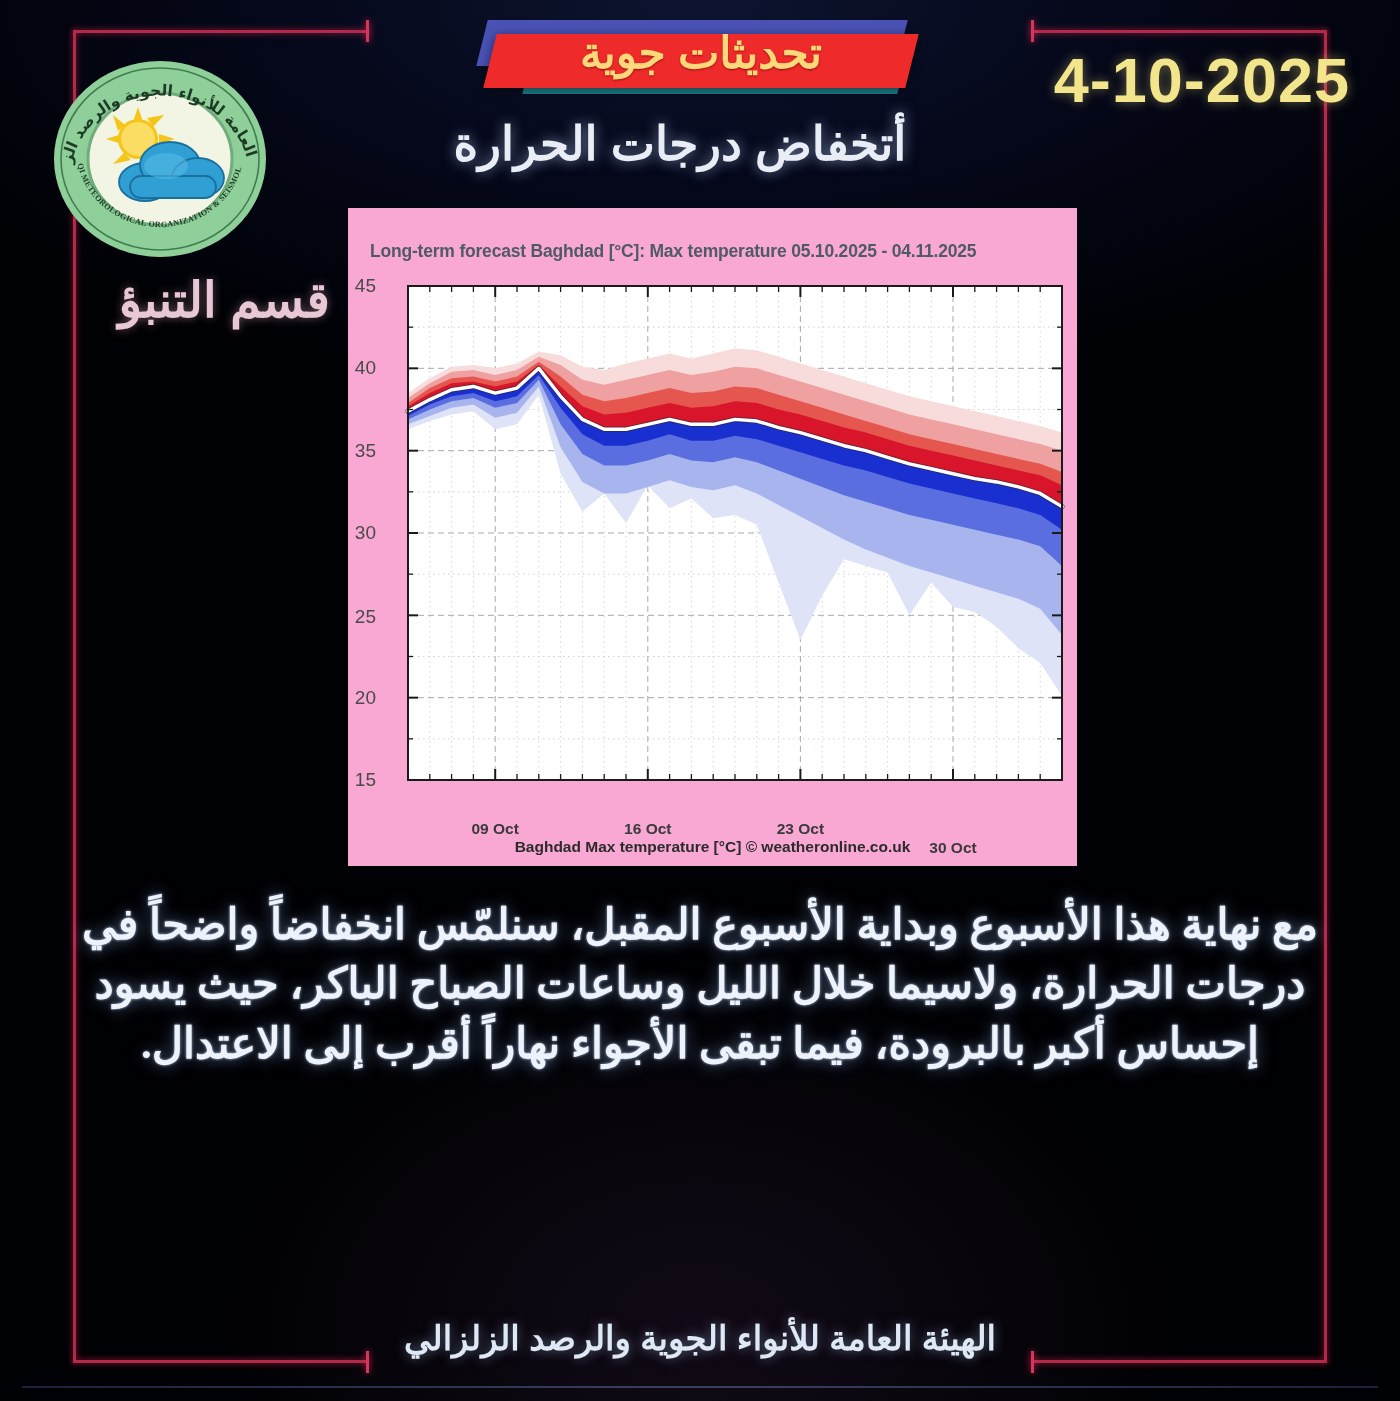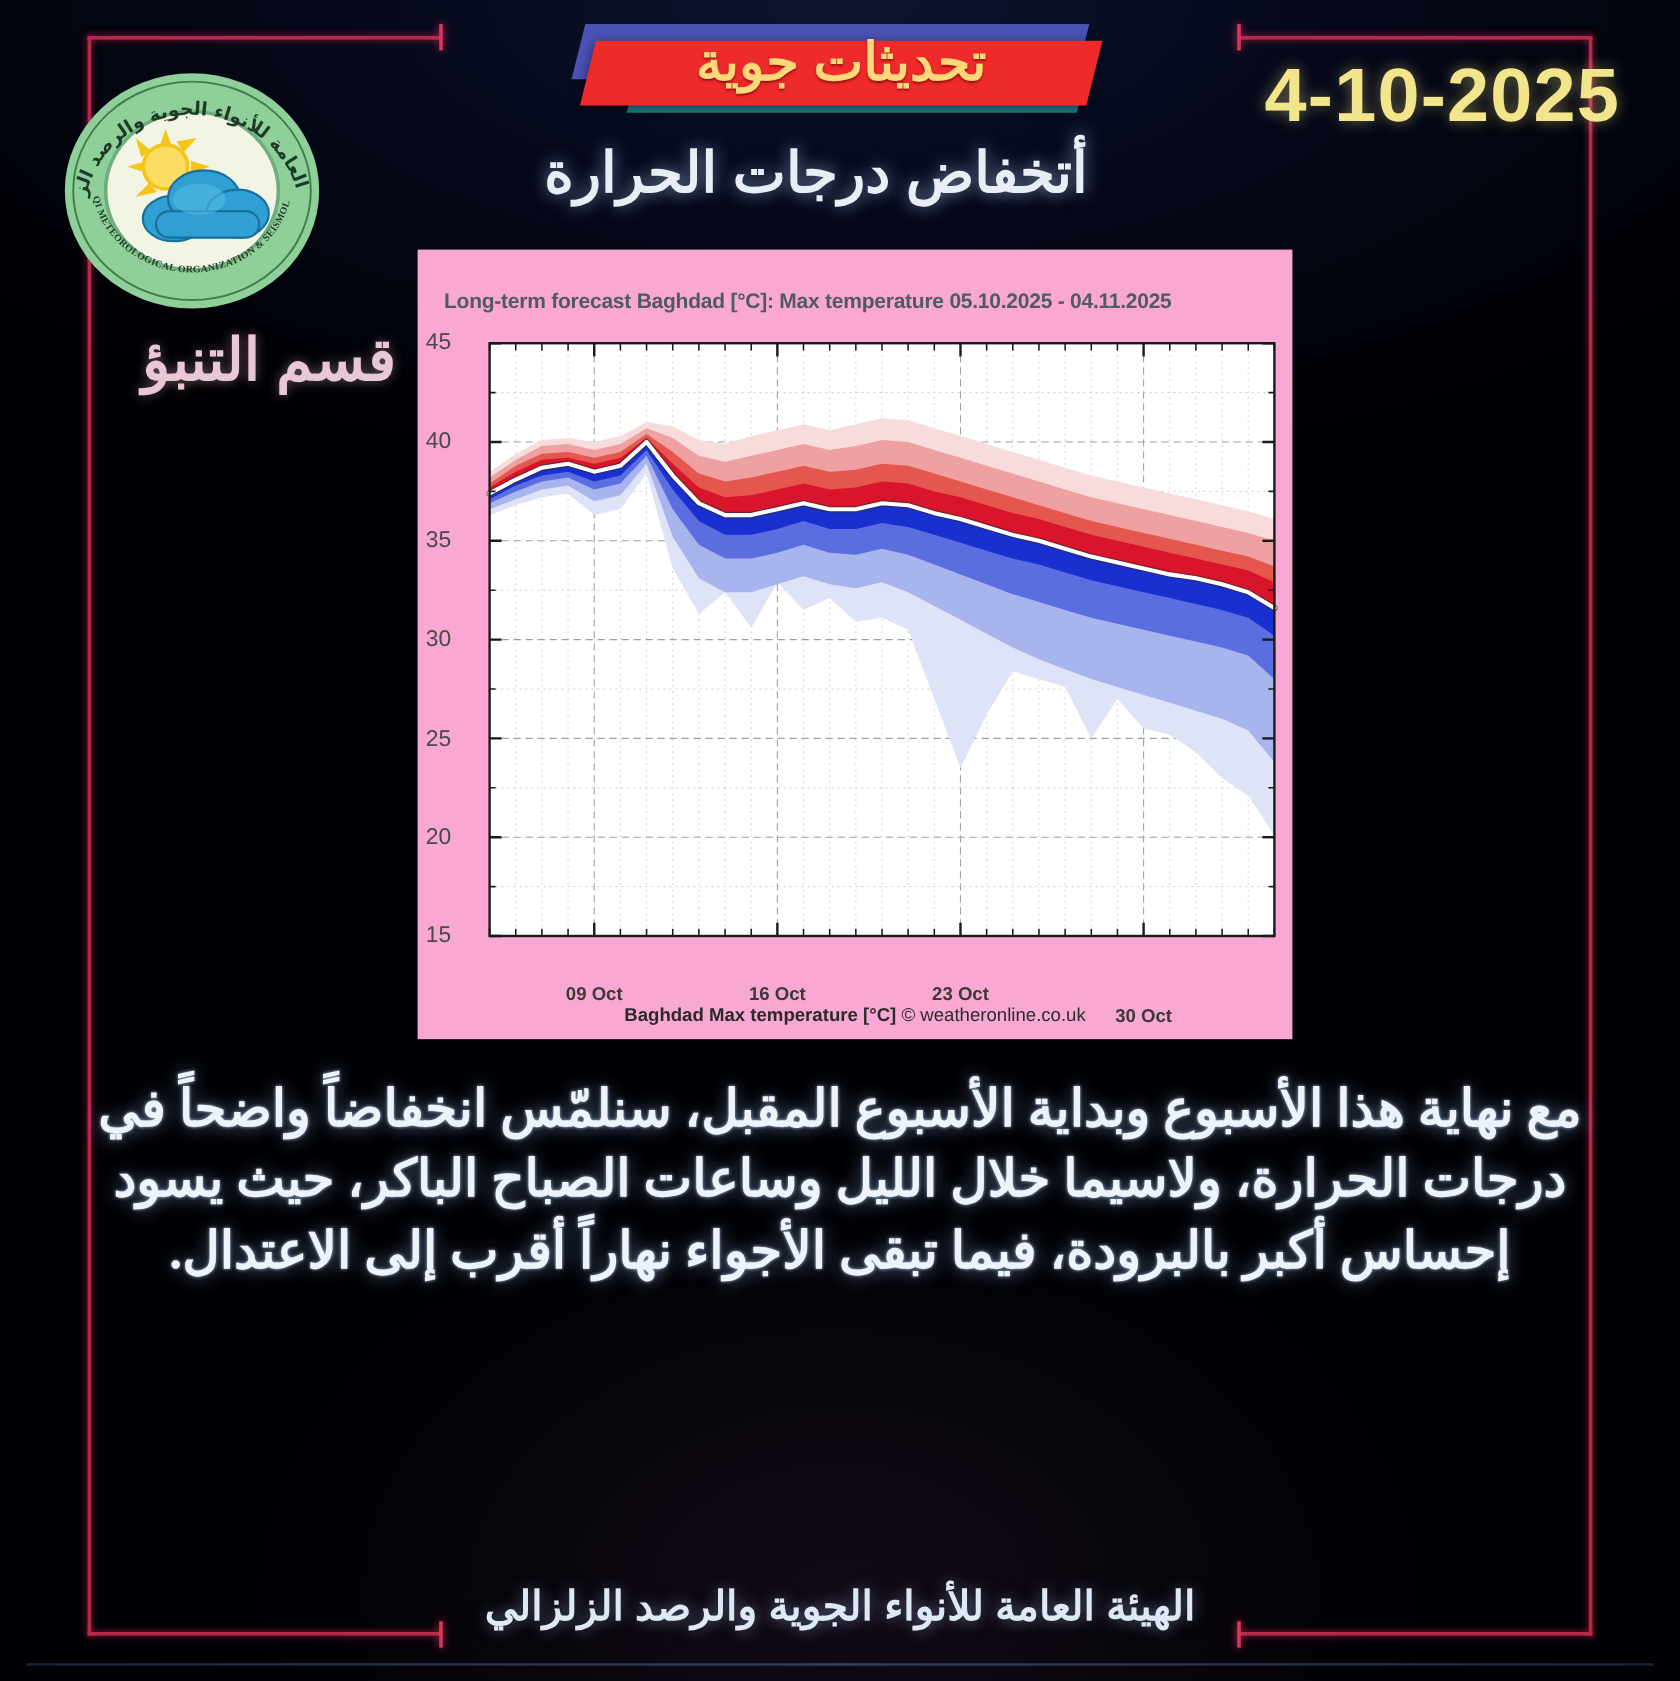--- a/index.html
+++ b/index.html
@@ -108,21 +108,21 @@
   .xlab{
     position:absolute;top:540px;
     color:#3a3a3a;font-size:15.5px;font-weight:700;
     transform:translateX(-50%);white-space:nowrap;
   }
   .chart-footer{
     position:absolute;left:0;right:0;top:630px;
     text-align:center;color:#2b2b2b;
     font-size:15.5px;font-weight:700;
   }
-  .chart-footer .cr{font-weight:400;}
+  .chart-footer .cr{font-weight:700;}
 
   
   .body-text{
     position:absolute;left:70px;right:70px;top:895px;
     direction:rtl;text-align:center;
     color:#eef3fb;font-size:43px;line-height:1.38;
     font-weight:700;
     font-family:"Liberation Serif", serif;
     text-shadow:0 0 16px rgba(150,185,235,.55),0 0 3px rgba(210,228,255,.8);
   }

